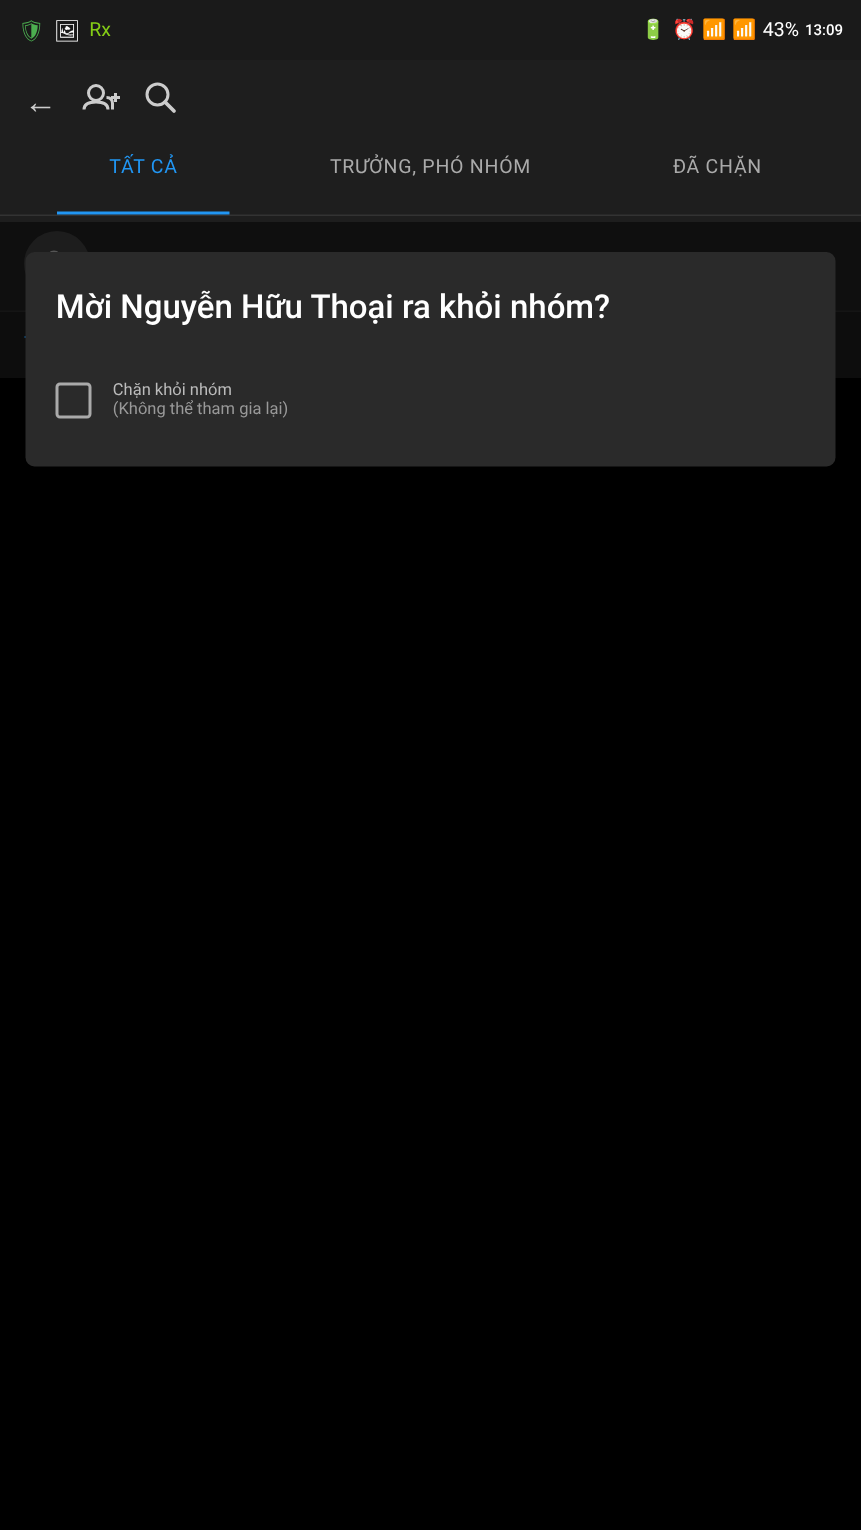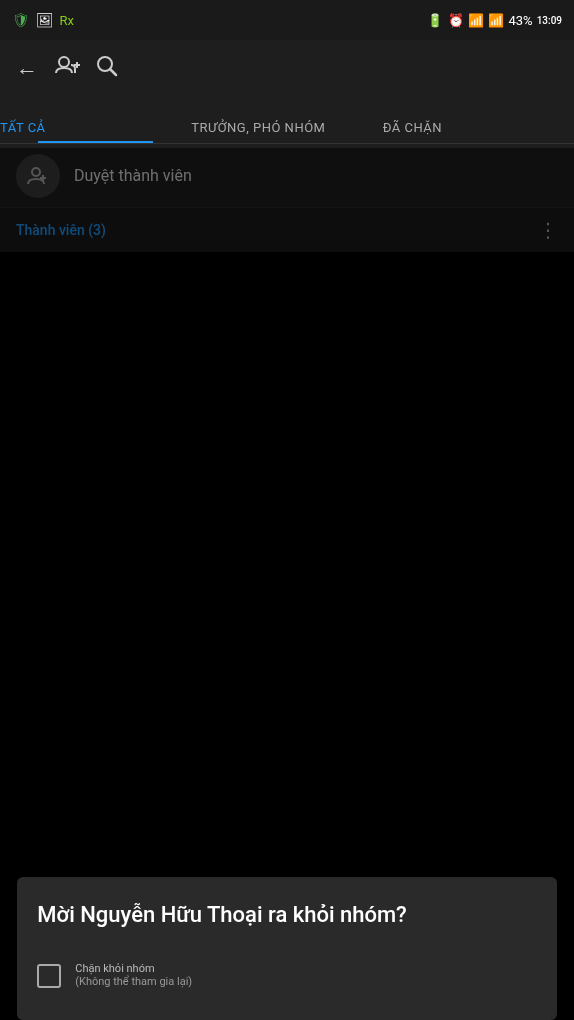--- a/index.html
+++ b/index.html
@@ -74,21 +74,22 @@
     .tab-bar {
       width: 100%;
       height: 48px;
       background: #1e1e1e;
       display: flex;
       align-items: flex-end;
       border-bottom: 1px solid #333;
     }
     .tab-item {
       flex: 1;
-      padding-bottom: 8px;
+      text-align: center;
+      padding-bottom: 24px;
       font-size: 13px;
       color: #aaa;
       cursor: pointer;
       position: relative;
       letter-spacing: 0.5px;
     }
     .tab-item.active {
       color: #2196f3;
     }
     .tab-item.active::after {
@@ -152,21 +153,21 @@
 
     
     .dialog-overlay {
       position: absolute;
       top: 148px;
       left: 0;
       width: 100%;
       height: calc(100% - 148px);
       background: rgba(0,0,0,0.5);
       display: flex;
-      align-items: flex-end;
+      align-items: flex-start;
       justify-content: center;
       padding-top: 20px;
     }
 
     
     .dialog {
       width: 94%;
       background: #2a2a2a;
       border-radius: 6px;
       overflow: hidden;

